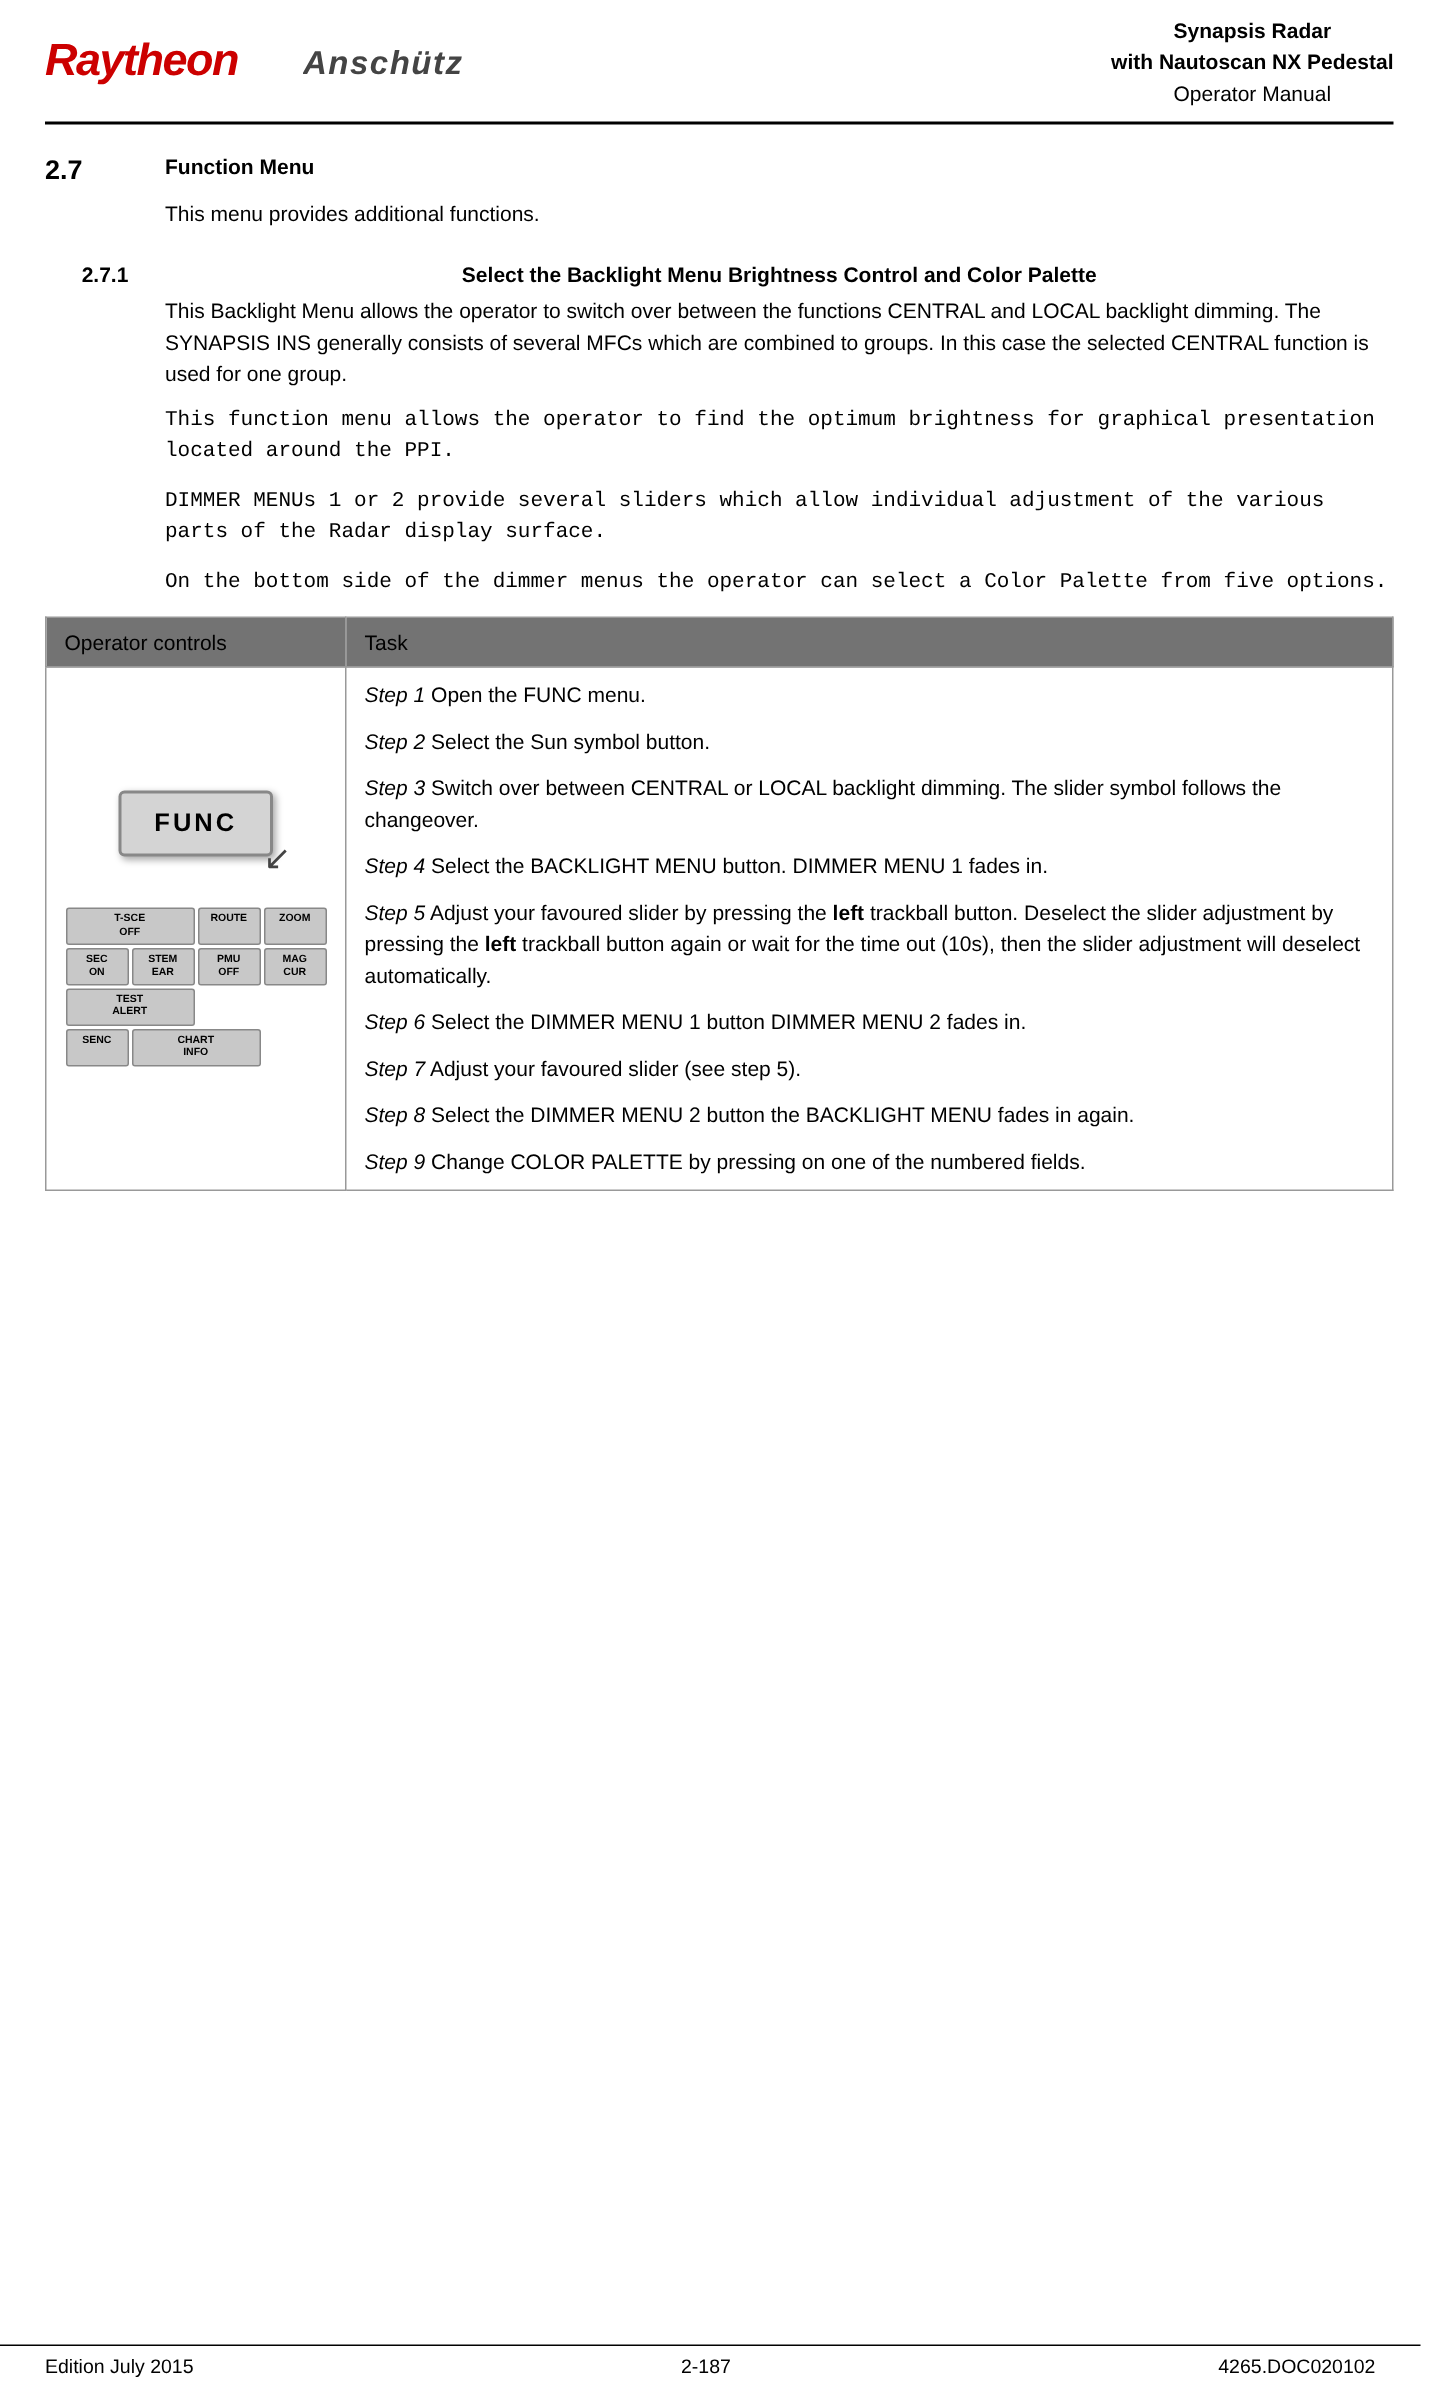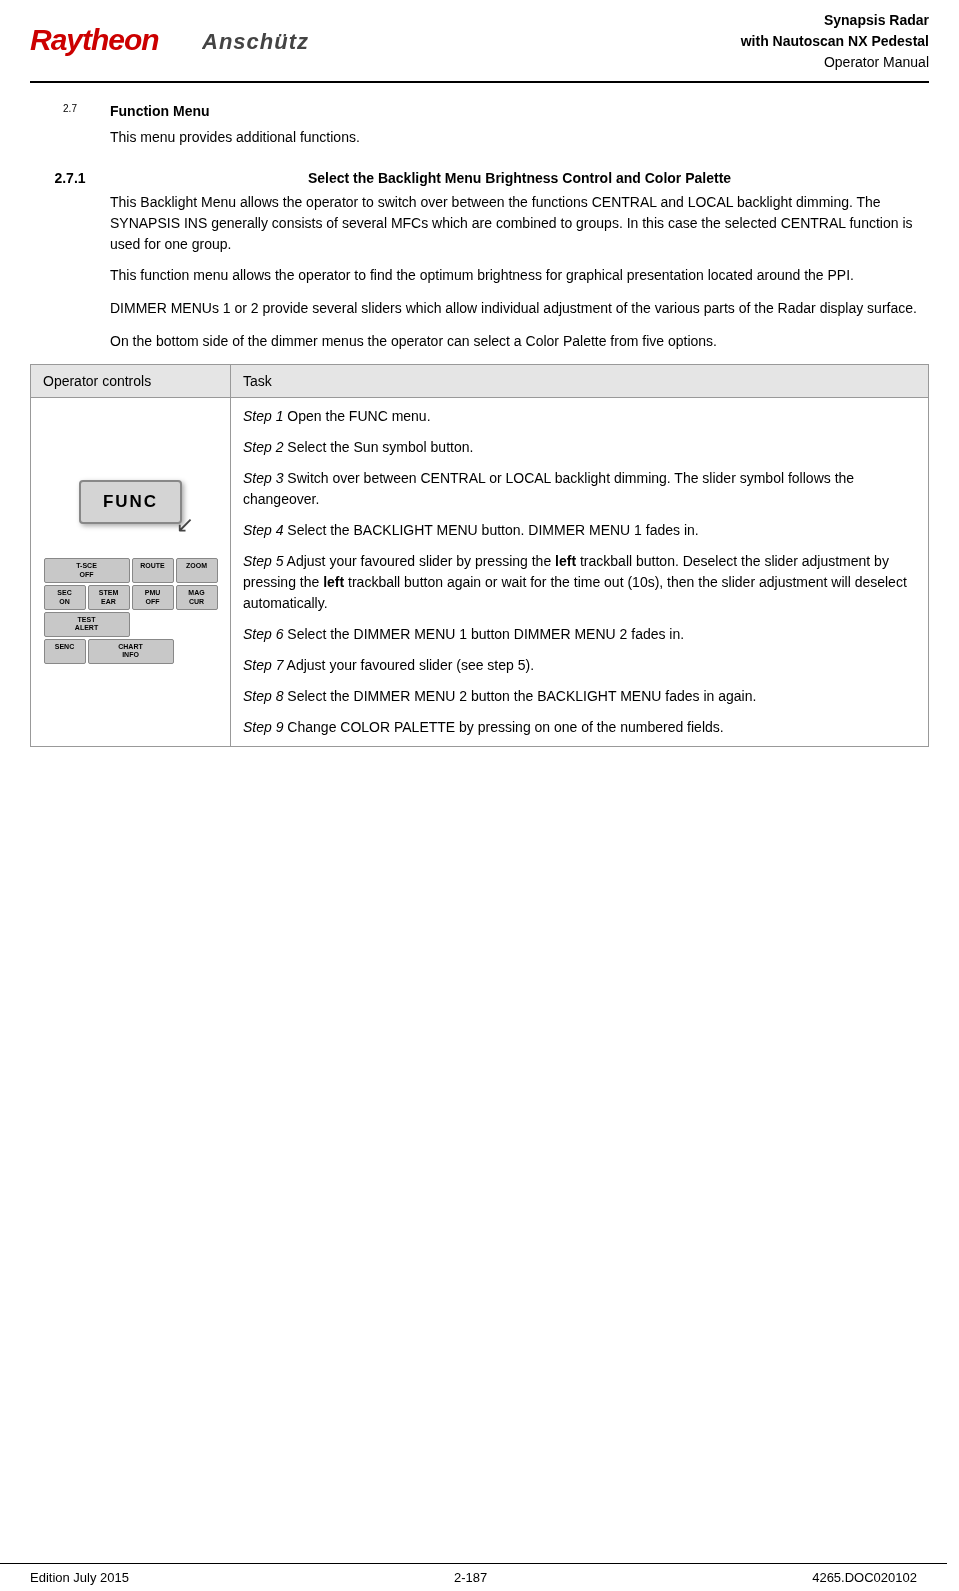--- a/index.html
+++ b/index.html
@@ -34,21 +34,21 @@
       letter-spacing: -1px;
     }
     .anschutz-logo {
       font-size: 22px;
       font-weight: bold;
       color: #b91c1c;
       font-style: italic;
       letter-spacing: 1px;
     }
     .header-title {
-      text-align: right;
+      text-align: center;
       font-size: 14px;
       color: #000;
       line-height: 1.5;
     }
     .header-title .title-bold {
       font-weight: bold;
     }
 
     .header-divider {
       border: none;
@@ -60,24 +60,23 @@
     .content {
       padding: 20px 30px 20px 30px;
     }
 
     
     .section-row {
       display: flex;
       margin-bottom: 8px;
     }
     .section-num {
-      font-weight: normal;
-      min-width: 80px;
-      font-size: 10px;
-      text-align: center;
+      font-weight: bold;
+      min-width: 80px;
+      font-size: 18px;
     }
     .section-title {
       font-weight: bold;
       font-size: 14px;
     }
     .section-body {
       display: flex;
       margin-bottom: 12px;
     }
     .section-num-spacer {
@@ -123,33 +122,34 @@
       min-width: 80px;
     }
     .para-block {
       display: flex;
       margin-bottom: 12px;
     }
     .para-text {
       flex: 1;
       font-size: 14px;
       line-height: 1.5;
+      font-family: Liberation Mono, monospace;
     }
 
     
     .operator-table {
       width: 100%;
       border-collapse: collapse;
       margin-top: 10px;
       margin-bottom: 20px;
       font-size: 14px;
     }
     .operator-table th {
       border: 1px solid #999;
-      background: #e5e5e5;
+      background: #737373;
       padding: 8px 12px;
       text-align: left;
       font-weight: normal;
       font-size: 14px;
     }
     .operator-table td {
       border: 1px solid #999;
       padding: 8px 12px;
       vertical-align: top;
     }

